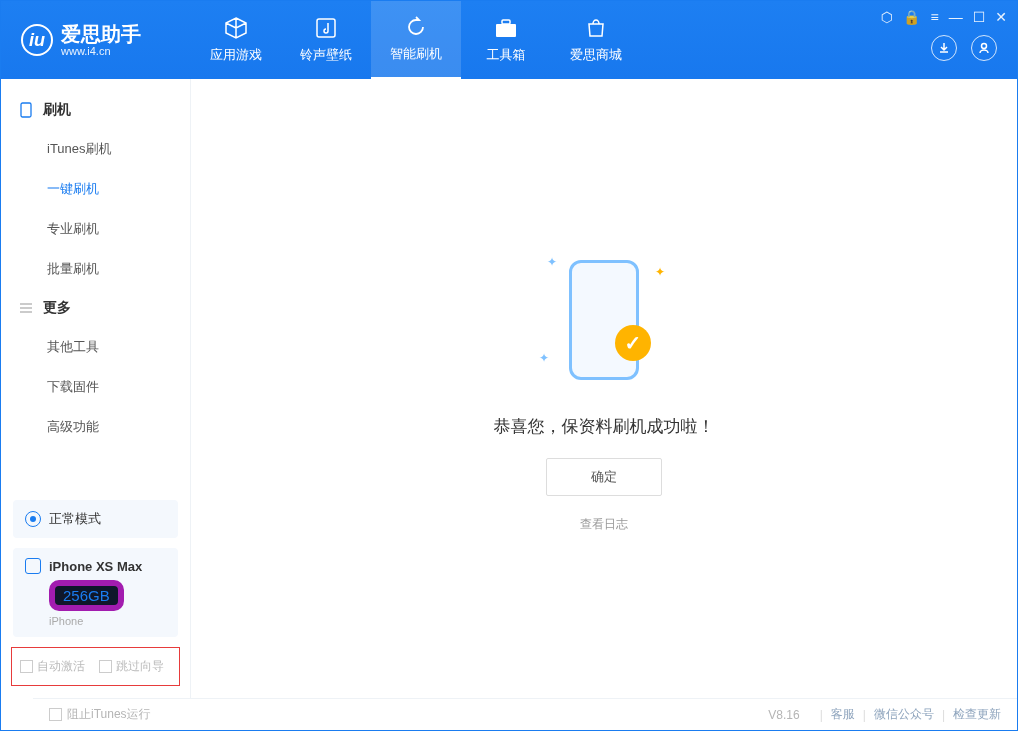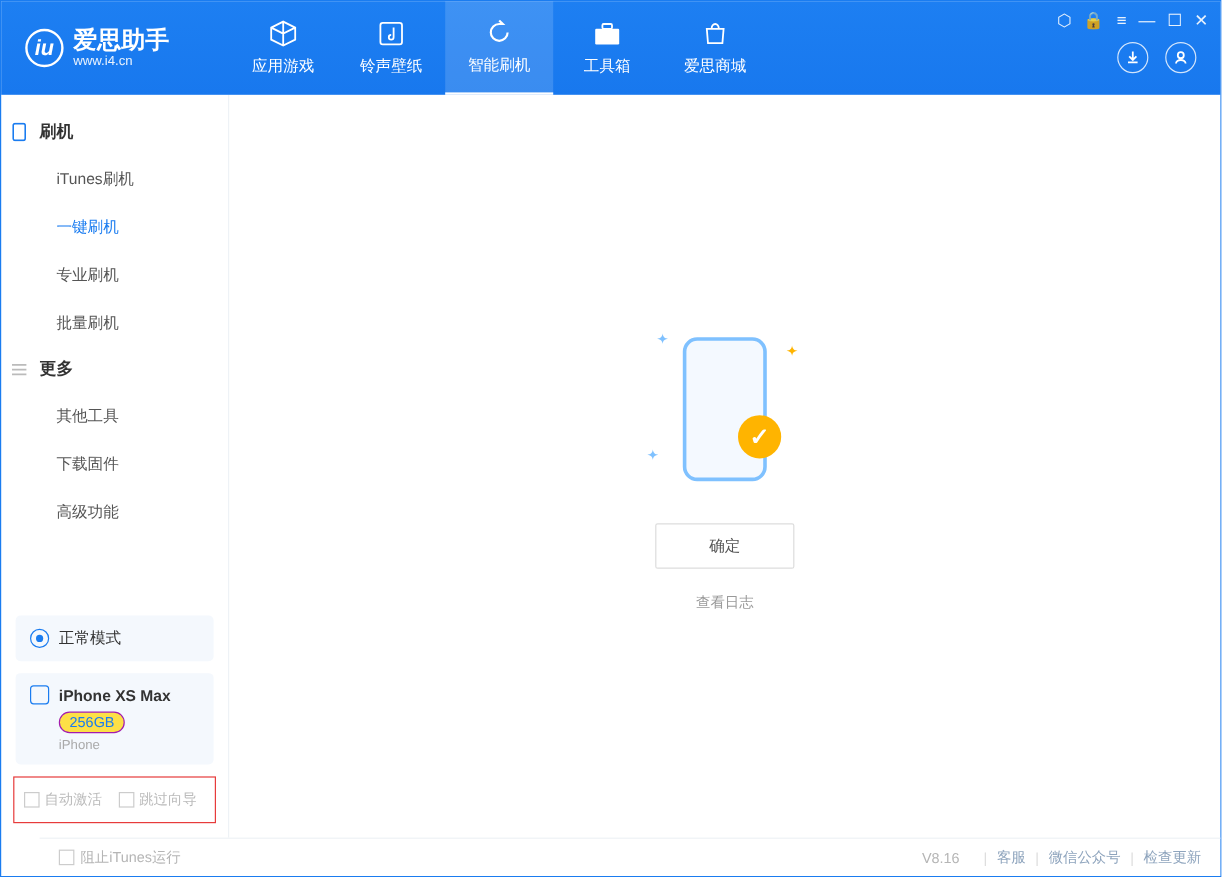--- a/index.html
+++ b/index.html
@@ -15,31 +15,31 @@
 .nav-item { width: 90px; display: flex; flex-direction: column; align-items: center; justify-content: center; cursor: pointer; font-size: 13px; gap: 6px; position: relative; }
 .nav-item.active { background: rgba(255,255,255,0.15); border-bottom: 2px solid #fff; }
 .nav-icon { width: 24px; height: 24px; display: flex; align-items: center; justify-content: center; }
 .win-controls { position: absolute; top: 8px; right: 10px; display: flex; gap: 10px; font-size: 14px; }
 .win-controls span { cursor: pointer; opacity: 0.9; }
 .header-right-icons { position: absolute; right: 20px; bottom: 18px; display: flex; gap: 14px; }
 .circ-btn { width: 26px; height: 26px; border: 1.5px solid rgba(255,255,255,0.8); border-radius: 50%; display: flex; align-items: center; justify-content: center; cursor: pointer; }
 .body { flex: 1; display: flex; min-height: 0; }
 .sidebar { width: 190px; border-right: 1px solid #eef2f6; display: flex; flex-direction: column; }
 .side-scroll { flex: 1; overflow: auto; padding-top: 12px; }
-.side-group-header { display: flex; align-items: center; gap: 10px; padding: 10px 8px; font-size: 14px; color: #333; font-weight: bold; }
+.side-group-header { display: flex; align-items: center; gap: 10px; padding: 10px 18px; font-size: 14px; color: #333; font-weight: bold; }
 .side-group-header .hicon { width: 14px; height: 14px; display: flex; align-items: center; justify-content: center; color: #1a7cf0; }
 .side-item { padding: 11px 18px 11px 46px; font-size: 13px; color: #555; cursor: pointer; }
 .side-item.active { color: #1a7cf0; }
 .mode-box { margin: 10px 12px; background: #f4f8fd; border-radius: 4px; padding: 10px 12px; display: flex; align-items: center; gap: 8px; font-size: 13px; color: #333; }
 .mode-icon { width: 16px; height: 16px; border: 1.5px solid #1a7cf0; border-radius: 50%; display: flex; align-items: center; justify-content: center; }
 .mode-icon::after { content: ""; width: 6px; height: 6px; background: #1a7cf0; border-radius: 50%; }
 .device-box { margin: 0 12px 10px; background: #f4f8fd; border-radius: 4px; padding: 10px 12px; font-size: 13px; color: #333; }
 .device-row1 { display: flex; align-items: center; gap: 8px; font-weight: bold; }
 .dev-icon { width: 16px; height: 16px; border: 1.5px solid #1a7cf0; border-radius: 3px; }
-.capacity { display: inline-block; margin-top: 6px; margin-left: 24px; font-size: 12px; color: #1a7cf0; border: 1px solid #a21caf; background: #fde047; padding: 1px 8px; border-radius: 10px; }
+.capacity { display: inline-block; margin-top: 6px; margin-left: 24px; font-size: 15px; color: #1a7cf0; border: 6px solid #a21caf; background: #0f172a; padding: 1px 8px; border-radius: 10px; }
 .dev-type { font-size: 11px; color: #aaa; margin-left: 24px; margin-top: 4px; }
 .check-row { border: 1px solid #e73b3b; margin: 0 10px 12px; padding: 10px 8px; display: flex; gap: 14px; align-items: flex-start; font-size: 12px; color: #bbb; }
 .chk { width: 13px; height: 13px; border: 1px solid #ccc; display: inline-block; }
 .content { flex: 1; display: flex; flex-direction: column; align-items: center; justify-content: center; gap: 20px; }
 .success-ill { width: 130px; height: 150px; position: relative; display: flex; align-items: center; justify-content: center; }
 .phone-shape { width: 70px; height: 120px; border: 3px solid #7fc1ff; border-radius: 12px; background: #f4f9ff; position: relative; }
 .check-badge { position: absolute; right: 18px; bottom: 34px; width: 36px; height: 36px; background: #ffb400; border-radius: 50%; display: flex; align-items: center; justify-content: center; color: #fff; font-size: 20px; font-weight: bold; }
 .sparkle { position: absolute; font-size: 12px; color: #7fc1ff; }
 .success-msg { font-size: 17px; color: #333; font-weight: 500; }
 .ok-btn { padding: 9px 44px; border: 1px solid #ddd; background: #fff; font-size: 13px; color: #555; cursor: pointer; border-radius: 2px; }
@@ -189,20 +189,21 @@
     </div>
 
     <div class="content">
       <div class="success-ill">
         <span class="sparkle" style="top:10px;left:8px;">✦</span>
         <span class="sparkle" style="top:20px;right:4px;color:#ffb400;">✦</span>
         <span class="sparkle" style="bottom:30px;left:0;">✦</span>
         <div class="phone-shape"></div>
         <div class="check-badge">✓</div>
       </div>
+      <div class="success-msg">恭喜您，保资料刷机成功啦！</div>
       <button class="ok-btn">确定</button>
       <a class="log-link">查看日志</a>
     </div>
   </div>
 
   <div class="footer">
     <div class="footer-left">
       <label style="display:flex;align-items:center;gap:5px;">
         <span class="chk"></span>
         <span>阻止iTunes运行</span>

